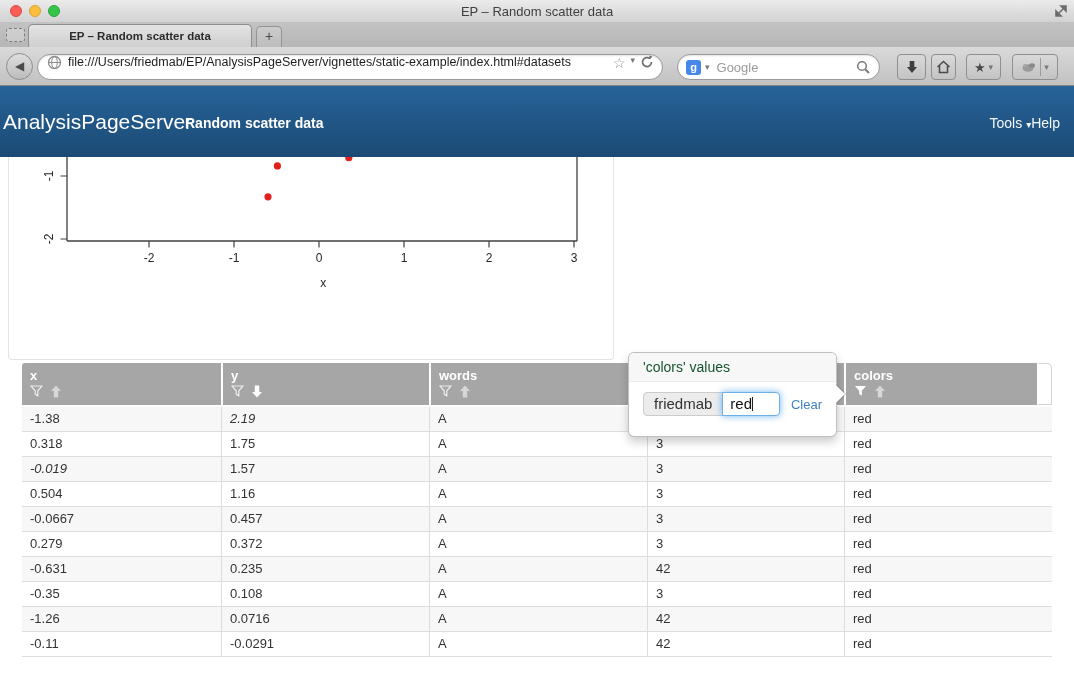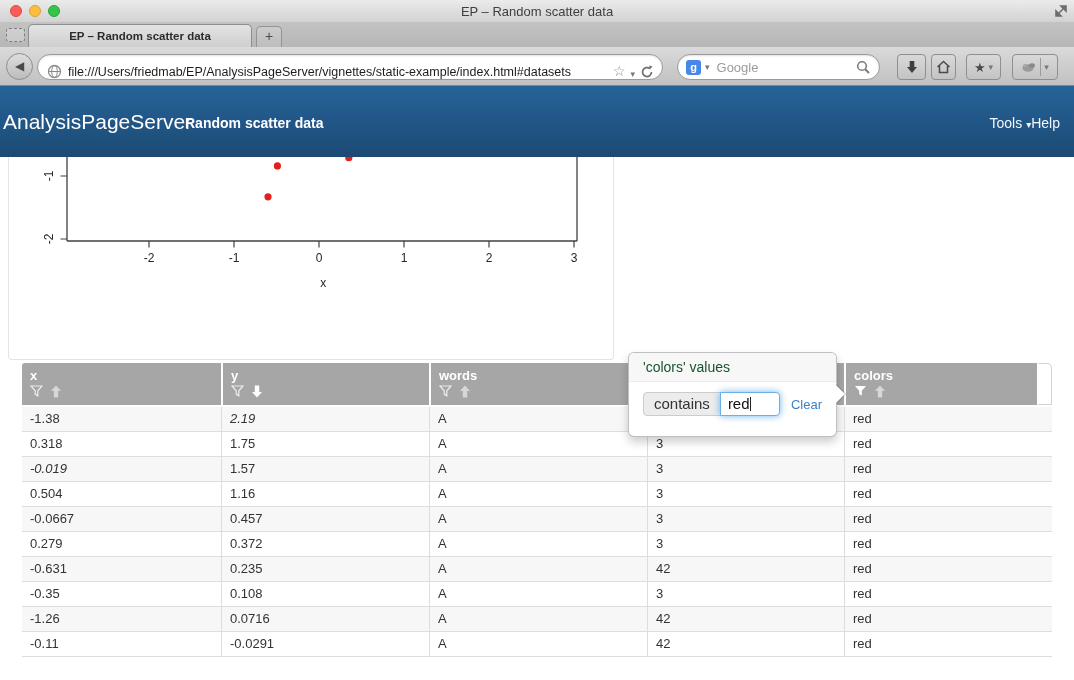--- a/index.html
+++ b/index.html
@@ -30,21 +30,21 @@
     background:linear-gradient(#cccccc,#bdbdbd); border:1px solid #949494; border-bottom:none;
     border-radius:5px 5px 0 0; text-align:center; font-size:14px; color:#4d4d4d; line-height:19px; }
 
   .toolbar { position:absolute; top:47px; left:0; width:1074px; height:39px;
     background:linear-gradient(#dadada,#c1c1c1); border-bottom:1px solid #848484; }
   .backbtn { position:absolute; left:6px; top:6px; width:27px; height:27px; border-radius:50%;
     background:linear-gradient(#dedede,#bcbcbc); border:1px solid #8d8d8d; color:#4a4a4a;
     font-size:12px; text-align:center; line-height:25px; }
   .urlfield { position:absolute; left:37px; top:7px; width:626px; height:26px; border-radius:13px;
     background:#fff; border:1px solid #9a9a9a; box-shadow:inset 0 1px 2px rgba(0,0,0,.12);
-    display:flex; align-items:flex-end; padding:0 8px 0 9px; }
+    display:flex; align-items:flex-start; padding:0 8px 0 9px; }
   .urltext { flex:1; font-size:12.5px; color:#1d1d1d; white-space:nowrap; overflow:hidden; margin-left:6px; }
   .urlctl { color:#8e8e8e; font-size:14px; margin-left:5px; flex:none; }
   .caret { color:#777; font-size:9px; }
   .searchfield { position:absolute; left:677px; top:7px; width:203px; height:26px; border-radius:13px;
     background:#fff; border:1px solid #9a9a9a; box-shadow:inset 0 1px 2px rgba(0,0,0,.12);
     display:flex; align-items:center; padding:0 8px; }
   .gfav { width:15px; height:15px; border-radius:3px; background:#4787ea; color:#fff;
     font-size:11px; font-weight:bold; text-align:center; line-height:15px; flex:none; }
   .searchph { flex:1; font-size:13px; color:#9b9b9b; margin-left:7px; }
   .toolbtn { position:absolute; top:7px; height:26px; border-radius:4px;
@@ -355,19 +355,19 @@
             <div class="td spacer" style="width: 15px;"></div>
           </div>
         </div>
     </div>
 
     <div class="popover">
       <div class="pop-arrow-outer"></div>
       <div class="pop-arrow-inner"></div>
       <div class="popover-title">'colors' values</div>
       <div class="popover-body">
-        <span class="addon">contains</span>
+        <span class="addon">friedmab</span>
         <span class="filter-input"><span>red</span><span class="caret-bar"></span></span>
         <a class="clear-link" href="#">Clear</a>
       </div>
     </div>
   </div>
 </div>
 
 </body></html>

